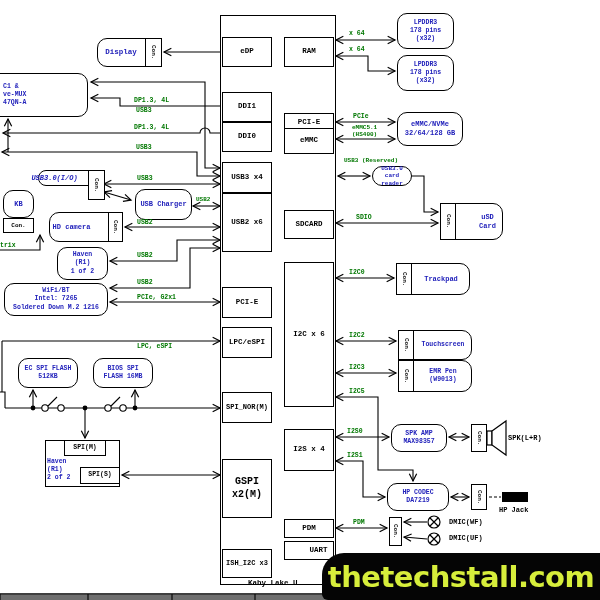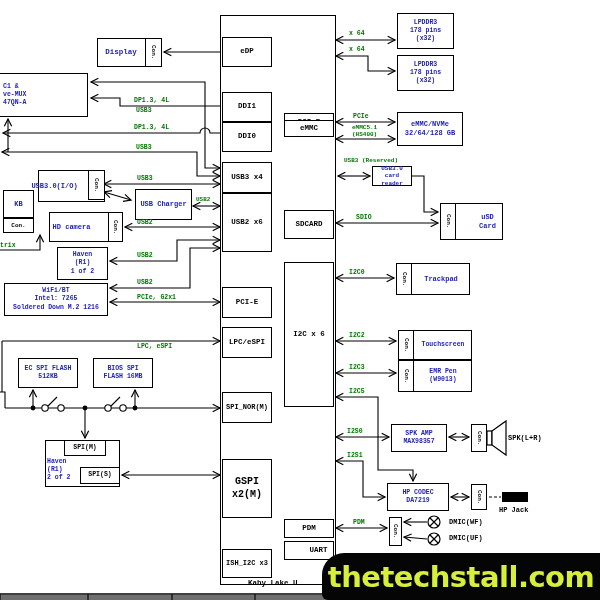--- a/index.html
+++ b/index.html
@@ -3,21 +3,21 @@
 <meta charset="utf-8">
 <style>
   html,body{margin:0;padding:0;background:#fff;}
   .stage{position:relative;width:600px;height:600px;background:#fff;overflow:hidden;
          font-family:"Liberation Mono","DejaVu Sans Mono",monospace;}
   svg.wires{position:absolute;left:0;top:0;z-index:1;}
   .box{position:absolute;border:1px solid #000;background:#fff;display:flex;align-items:center;
        justify-content:center;text-align:center;white-space:pre-line;font-weight:bold;
        line-height:1.25;box-sizing:border-box;z-index:2;}
   .noborder{border:none;background:transparent;}
-  .blue{color:#2222bb;}
+  .blue{color:#2222bb;border-radius:10px;}
   .blk{color:#000;}
   .port{font-size:7.5px;color:#000;}
   .con{font-size:6px;writing-mode:vertical-rl;color:#000;z-index:3;}
   .bus{position:absolute;color:#007700;font-size:6.5px;font-weight:bold;white-space:nowrap;z-index:4;}
   .lbl{position:absolute;color:#000;font-size:7px;font-weight:bold;white-space:nowrap;z-index:4;}
   .soc{position:absolute;border:1px solid #000;background:#fff;box-sizing:border-box;z-index:1;}
   .watermark{position:absolute;left:322px;top:553px;width:278px;height:47px;background:#050505;
              border-radius:22px 0 0 6px;color:#d7ee3b;display:flex;align-items:center;justify-content:center;
              font-family:"DejaVu Sans","Liberation Sans",sans-serif;font-weight:bold;font-size:29px;
              letter-spacing:-0.5px;z-index:6;}
@@ -149,35 +149,37 @@
   <div class="box port" style="left:222px;top:92px;width:50px;height:30px;">DDI1</div>
   <div class="box port" style="left:222px;top:122px;width:50px;height:30px;">DDI0</div>
   <div class="box port" style="left:222px;top:162px;width:50px;height:31px;">USB3 x4</div>
   <div class="box port" style="left:222px;top:193px;width:50px;height:59px;">USB2 x6</div>
   <div class="box port" style="left:222px;top:287px;width:50px;height:31px;">PCI-E</div>
   <div class="box port" style="left:222px;top:392px;width:50px;height:31px;font-size:7px;">SPI_NOR(M)</div>
   <div class="box port" style="left:222px;top:327px;width:50px;height:31px;">LPC/eSPI</div>
   <div class="box port" style="left:222px;top:459px;width:50px;height:59px;font-size:10px;">GSPI x2(M)</div>
   <div class="box port" style="left:222px;top:549px;width:50px;height:29px;font-size:7px;">ISH_I2C x3</div>
 
+  <div class="box port" style="left:284px;top:37px;width:50px;height:30px;">RAM</div>
   <div class="box port" style="left:284px;top:113px;width:50px;height:19px;">PCI-E</div>
-  <div class="box port" style="left:284px;top:120px;width:50px;height:17px;">eMMC</div>
+  <div class="box port" style="left:284px;top:128px;width:50px;height:26px;">eMMC</div>
   <div class="box port" style="left:284px;top:210px;width:50px;height:29px;">SDCARD</div>
   <div class="box port" style="left:284px;top:262px;width:50px;height:145px;">I2C x 6</div>
+  <div class="box port" style="left:284px;top:429px;width:50px;height:42px;">I2S x 4</div>
   <div class="box port" style="left:284px;top:519px;width:50px;height:19px;">PDM</div>
   <div class="box port" style="left:284px;top:541px;width:50px;height:19px;padding-left:19px;">UART</div>
 
   <div class="box blue" style="left:97px;top:38px;width:65px;height:29px;font-size:7.5px;padding-right:17px;">Display</div>
   <div class="box con" style="left:145px;top:38px;width:17px;height:29px;">Con.</div>
 
   <div class="box blue" style="left:-32px;top:73px;width:120px;height:44px;font-size:6.5px;justify-content:flex-start;text-align:left;padding-left:34px;">C1 &amp;
 ve-MUX
 47QN-A</div>
 
-  <div class="box blue" style="left:38px;top:170px;width:67px;height:32px;font-size:7px;padding-right:34px;">USB3.0(I/O)</div>
+  <div class="box blue" style="left:38px;top:170px;width:67px;height:16px;font-size:7px;padding-right:34px;font-style:italic;">USB3.0(I/O)</div>
   <div class="box con" style="left:88px;top:170px;width:17px;height:30px;">Con.</div>
 
   <div class="box blue" style="left:135px;top:189px;width:57px;height:31px;font-size:7px;">USB Charger</div>
 
   <div class="box blue" style="left:3px;top:190px;width:31px;height:28px;font-size:7px;">KB</div>
   <div class="box blk" style="left:3px;top:218px;width:31px;height:15px;font-size:6px;">Con.</div>
 
   <div class="box blue" style="left:49px;top:212px;width:74px;height:30px;font-size:7px;padding-right:29px;">HD camera</div>
   <div class="box con" style="left:108px;top:212px;width:15px;height:30px;">Con.</div>
 

